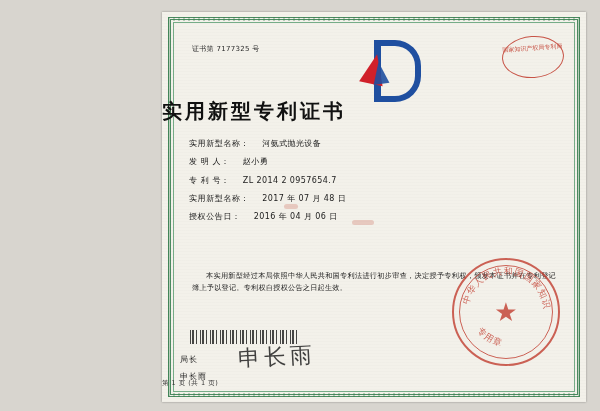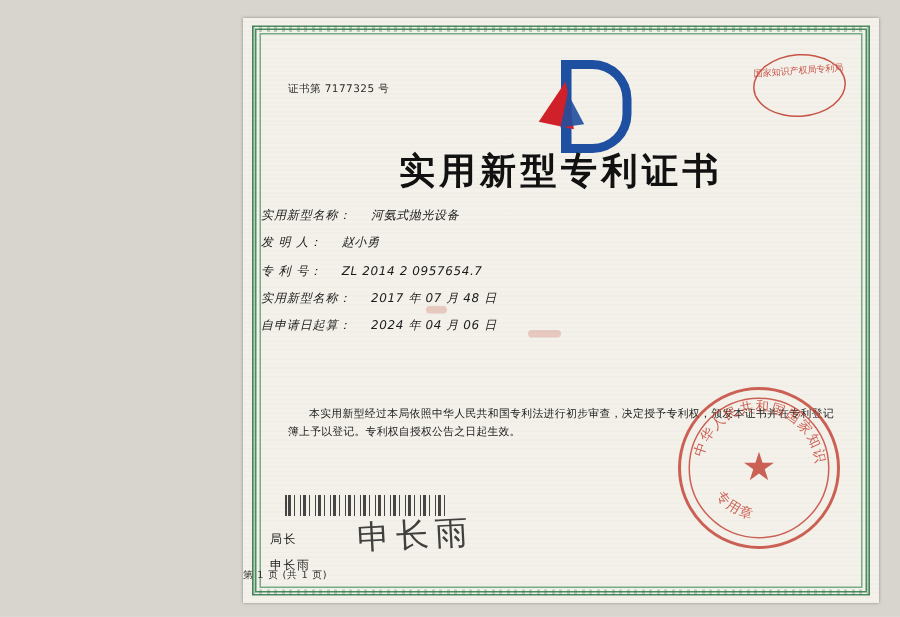--- a/index.html
+++ b/index.html
@@ -42,21 +42,21 @@
     pointer-events:none;
   }
   
   .texture{
     position:absolute;inset:0;
     background:repeating-linear-gradient(0deg,rgba(0,0,0,.012) 0 1px,rgba(255,255,255,0) 1px 3px);
     pointer-events:none;
   }
 
   .cert-no{
-    position:absolute;left:30px;top:42px;
+    position:absolute;left:30px;top:32px;
     font-size:7px;color:#2b2b2b;letter-spacing:.3px;
   }
 
   
   .logo{
     position:absolute;left:196px;top:28px;width:60px;height:56px;
   }
   .logo .swoosh{
     position:absolute;left:16px;top:0;width:34px;height:50px;
     border:6px solid #1f4fa0;border-left-width:7px;
@@ -70,37 +70,37 @@
     transform:rotate(12deg);
   }
   .logo .tri2{
     position:absolute;left:14px;top:22px;width:0;height:0;
     border-left:8px solid transparent;border-right:8px solid transparent;
     border-bottom:22px solid #1f4fa0;
     transform:rotate(-8deg);opacity:.9;
   }
 
   .title{
-    position:absolute;left:0;right:0;top:86px;text-align:center;
+    position:absolute;left:0;right:0;top:86px;
     font-family:"DejaVu Serif","Liberation Serif",serif;
-    font-size:24px;font-weight:bold;color:#111;letter-spacing:3px;
+    font-size:20px;font-weight:bold;color:#111;letter-spacing:3px;
   }
 
   
   .seal-top{
     position:absolute;right:22px;top:24px;width:62px;height:42px;
     border:1.5px solid #c0392b;border-radius:50%;
     color:#c0392b;font-size:6px;line-height:8px;text-align:center;
     padding-top:7px;box-sizing:border-box;opacity:.85;
     transform:rotate(-4deg);
   }
 
   .fields{
-    position:absolute;left:12px;top:128px;right:28px;
-    font-size:8px;color:#1b1b1b;line-height:1.1;font-style:italic;
+    position:absolute;left:27px;top:128px;right:28px;
+    font-size:8px;color:#1b1b1b;line-height:1.1;
   }
   .field{margin-bottom:9.5px;letter-spacing:.6px;}
   .field .lbl{display:inline-block;}
   .field .val{display:inline-block;margin-left:10px;letter-spacing:.4px;}
 
   .body-text{
     position:absolute;left:30px;top:243px;right:30px;
     font-size:7.2px;color:#1b1b1b;line-height:1.72;text-align:justify;
     letter-spacing:.2px;
   }
@@ -192,22 +192,22 @@
       </div>
       <div class="field">
         <span class="lbl">专 利 号：</span>
         <span class="val">ZL 2014 2 0957654.7</span>
       </div>
       <div class="field">
         <span class="lbl">实用新型名称：</span>
         <span class="val">2017 年 07 月 48 日</span>
       </div>
       <div class="field">
-        <span class="lbl">自申请日起算：</span>
-        <span class="val">2024 年 04 月 06 日</span>
+        <span class="lbl">授权公告日：</span>
+        <span class="val">2016 年 04 月 06 日</span>
       </div>
     </div>
 
     <div class="body-text">
       <p>本实用新型经过本局依照中华人民共和国专利法进行初步审查，决定授予专利权，颁发本证书并在专利登记簿上予以登记。专利权自授权公告之日起生效。</p>
     </div>
 
     <div class="smudge" style="left:190px;top:208px;"></div>
     <div class="smudge" style="left:122px;top:192px;width:14px;"></div>
 

